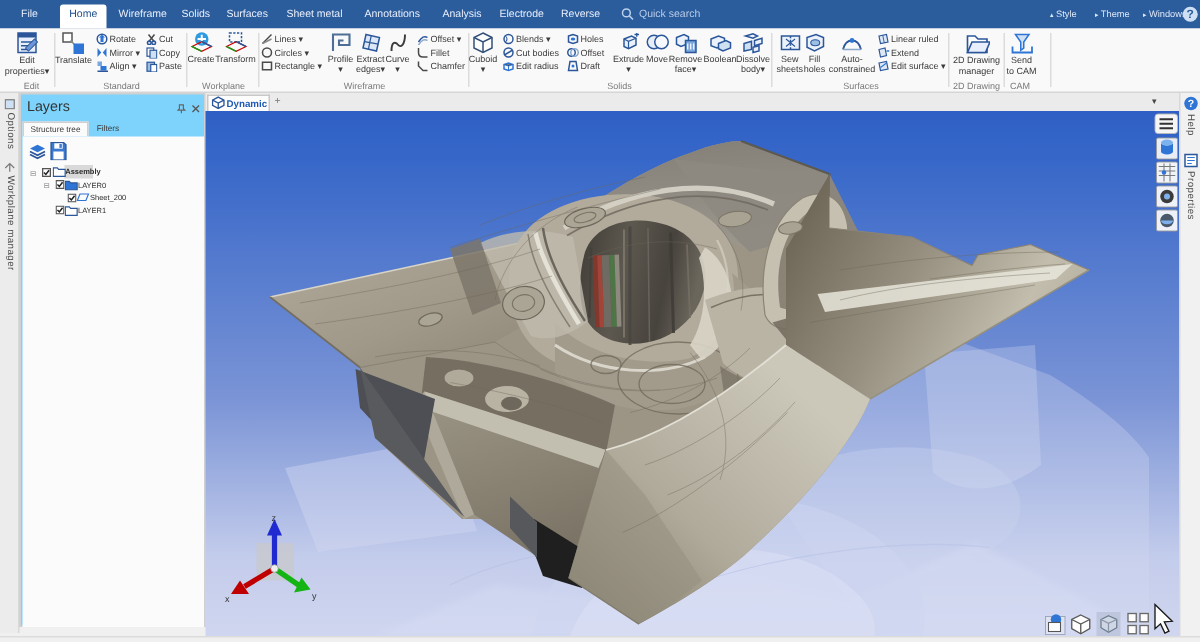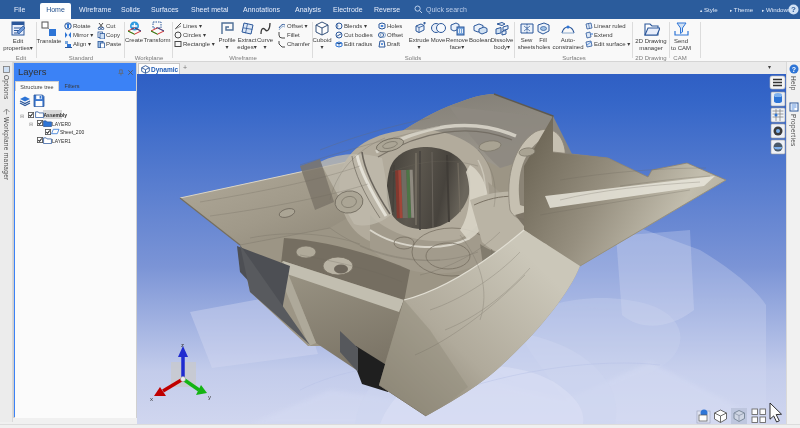--- a/index.html
+++ b/index.html
@@ -20,21 +20,21 @@
   .bigbtn { position:absolute; top:0px; text-align:center; font-size:6px; color:#3b3b3b; line-height:6.5px; }
   .bigbtn .bicon { display:block; margin:2px auto 1px auto; }
   .srow { position:absolute; font-size:6px; color:#3b3b3b; white-space:nowrap; height:9px; line-height:9px; }
   .srow svg { vertical-align:-2px; margin-right:1px; }
 
   
   #lstrip { position:absolute; left:0; top:62px; width:13px; height:360px; background:#ececec; border-right:1px solid #d9d9d9; }
   .vtext { position:absolute; writing-mode:vertical-rl; font-size:6.5px; color:#4a4a4a; letter-spacing:0.3px; white-space:nowrap; }
 
   
-  #lpanel { position:absolute; left:13px; top:62px; width:124px; height:356px; background:#3b82f6; border:1px solid #d0d0d0; }
+  #lpanel { position:absolute; left:13px; top:62px; width:124px; height:356px; background:#7dd3fc; border:1px solid #d0d0d0; }
   #lpanel .title { position:absolute; left:4px; top:3px; font-size:9.5px; color:#333; }
   #ptabs { position:absolute; left:0px; top:18px; width:122px; height:10px; }
   .ptab { position:absolute; font-size:5.5px; color:#3b3b3b; height:10px; line-height:10px; text-align:center; }
   #pcontent { position:absolute; left:1px; top:28px; width:121px; height:327px; background:#fbfbfb; }
   .trow { position:absolute; font-size:5px; color:#2c2c2c; height:8px; line-height:8px; white-space:nowrap; }
 
   
   #tabbar { position:absolute; left:137px; top:62px; width:649px; height:12px; background:#ebebeb; }
   #doctab { position:absolute; left:1px; top:1px; width:42px; height:11px; background:#fdfdfd; border:1px solid #c8c8c8; border-bottom:none; color:#1f5bb5; font-size:6.5px; font-weight:bold; line-height:11px; }
 

